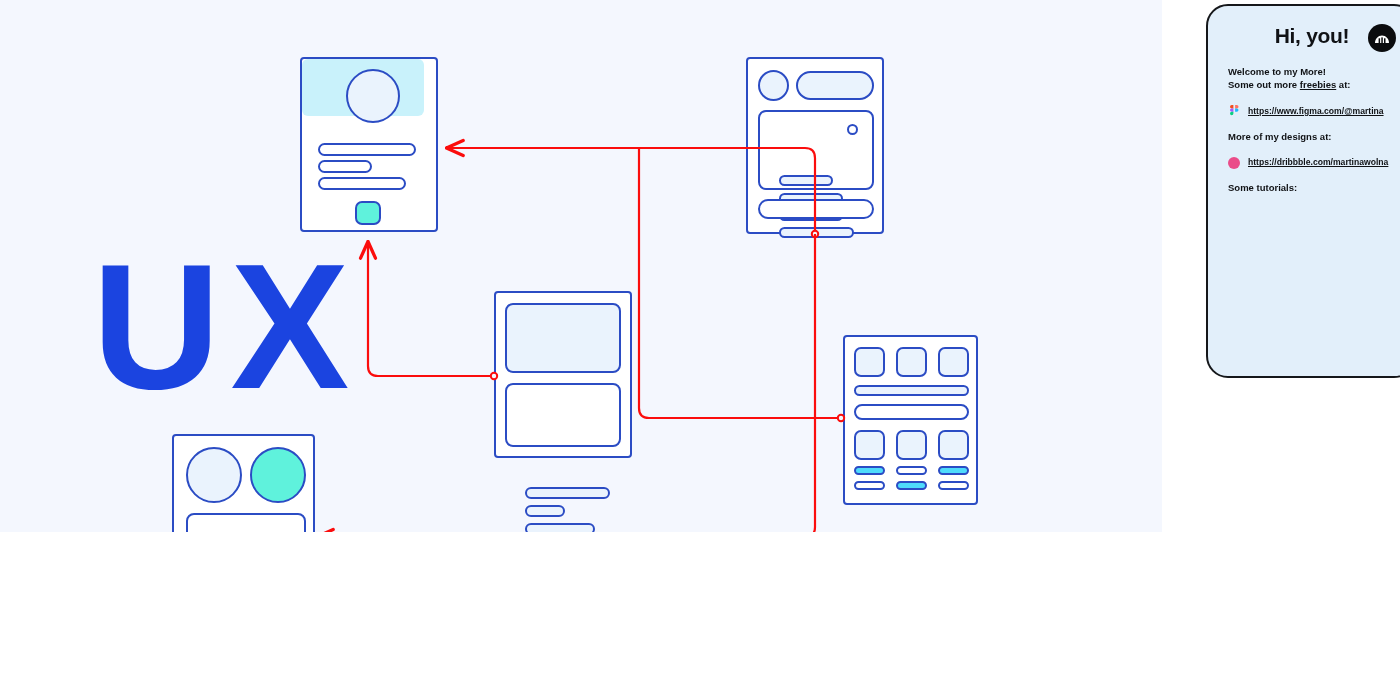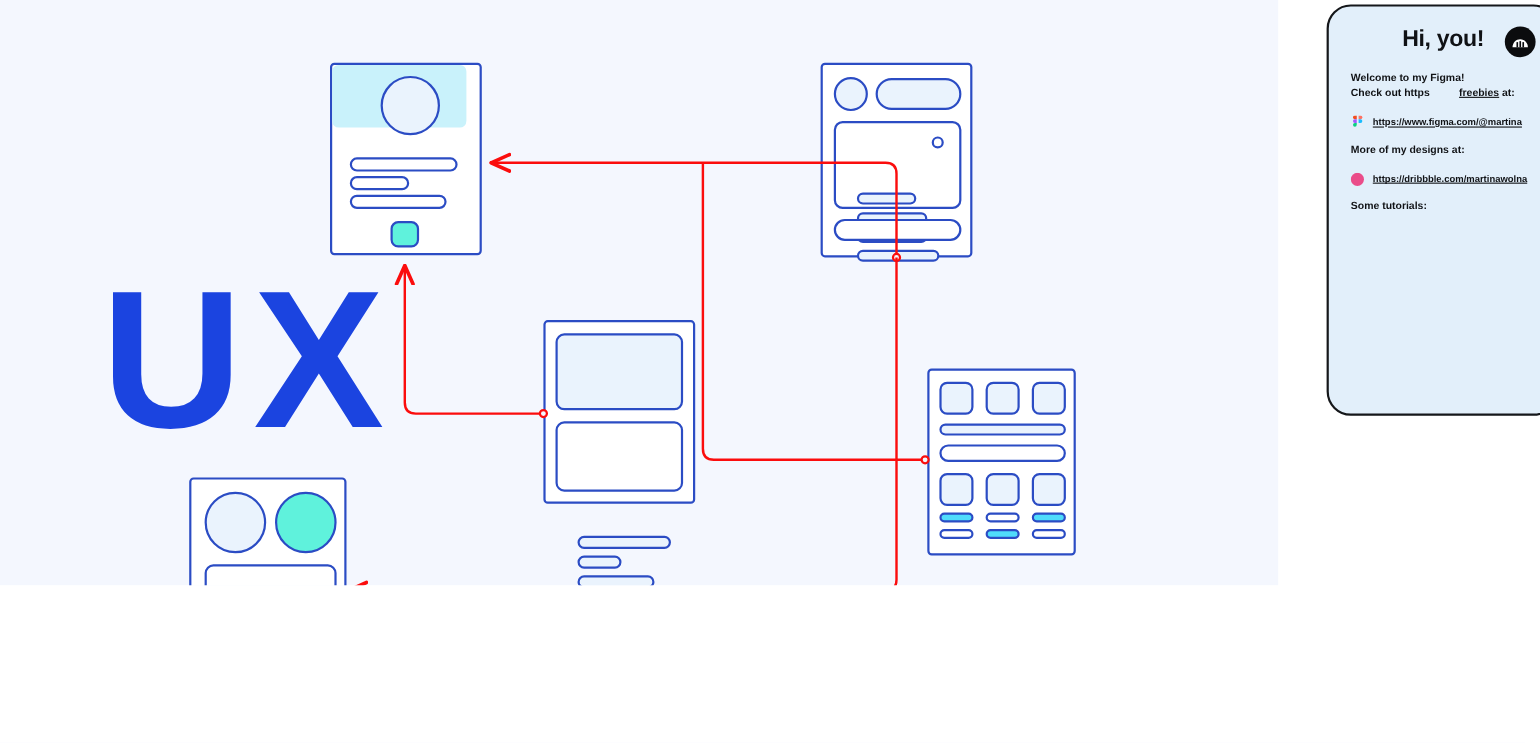--- a/index.html
+++ b/index.html
@@ -145,21 +145,21 @@
     position: absolute; right: 18px; top: 18px;
     width: 28px; height: 28px; border-radius: 50%;
     background: #0b0c0e;
     display: flex; align-items: center; justify-content: center;
   }
   #sb-avatar svg { display:block; }
   .sb-h {
     font-size: 9.5px; font-weight: 700; color: #101215;
     line-height: 1.42; margin: 0;
   }
-  .sb-h u { text-decoration-thickness: 1px; margin-left: 24px; }
+  .sb-h u { text-decoration-thickness: 1px; }
   .sb-gap-a { height: 17px; }
   .sb-gap-b { height: 13px; }
   .sb-row {
     display: flex; align-items: flex-start; gap: 8px; margin-bottom: 12px;
   }
   .sb-ico {
     flex: 0 0 12px; width: 12px; height: 12px; margin-top: 1px;
     display:flex; align-items:center; justify-content:center;
   }
   .sb-link {
@@ -267,22 +267,22 @@
       <svg width="18" height="12" viewBox="0 0 18 12">
         <path d="M2 11 C2 6.8 5.2 3.6 9 3.6 C12.8 3.6 16 6.8 16 11 Z" fill="#ffffff"></path>
         <rect x="5.6" y="6.3" width="1.5" height="4.7" fill="#0b0c0e"></rect>
         <rect x="8.3" y="5.4" width="1.5" height="5.6" fill="#0b0c0e"></rect>
         <rect x="11" y="6.3" width="1.5" height="4.7" fill="#0b0c0e"></rect>
       </svg>
     </div>
 
     <div class="sb-gap-a"></div>
 
-    <p class="sb-h">Welcome to my Figma!</p>
-    <p class="sb-h"><span>Check out https </span><u>freebies</u><span> at:</span></p>
+    <p class="sb-h">Welcome to my More!</p>
+    <p class="sb-h"><span>Some out more </span><u>freebies</u><span> at:</span></p>
 
     <div class="sb-gap-b"></div>
 
     <div class="sb-row">
       <span class="sb-ico">
         <svg width="9" height="13" viewBox="0 0 9 13">
           <path d="M0 1.7A1.7 1.7 0 0 1 1.7 0h1.7v3.4H1.7A1.7 1.7 0 0 1 0 1.7z" fill="#f24e1e"></path>
           <path d="M5.1 0h1.7a1.7 1.7 0 0 1 0 3.4H5.1z" fill="#ff7262"></path>
           <path d="M0 5.1a1.7 1.7 0 0 1 1.7-1.7h1.7v3.4H1.7A1.7 1.7 0 0 1 0 5.1z" fill="#a259ff"></path>
           <path d="M5.1 3.4h1.7a1.7 1.7 0 1 1 0 3.4H5.1z" fill="#1abcfe"></path>

